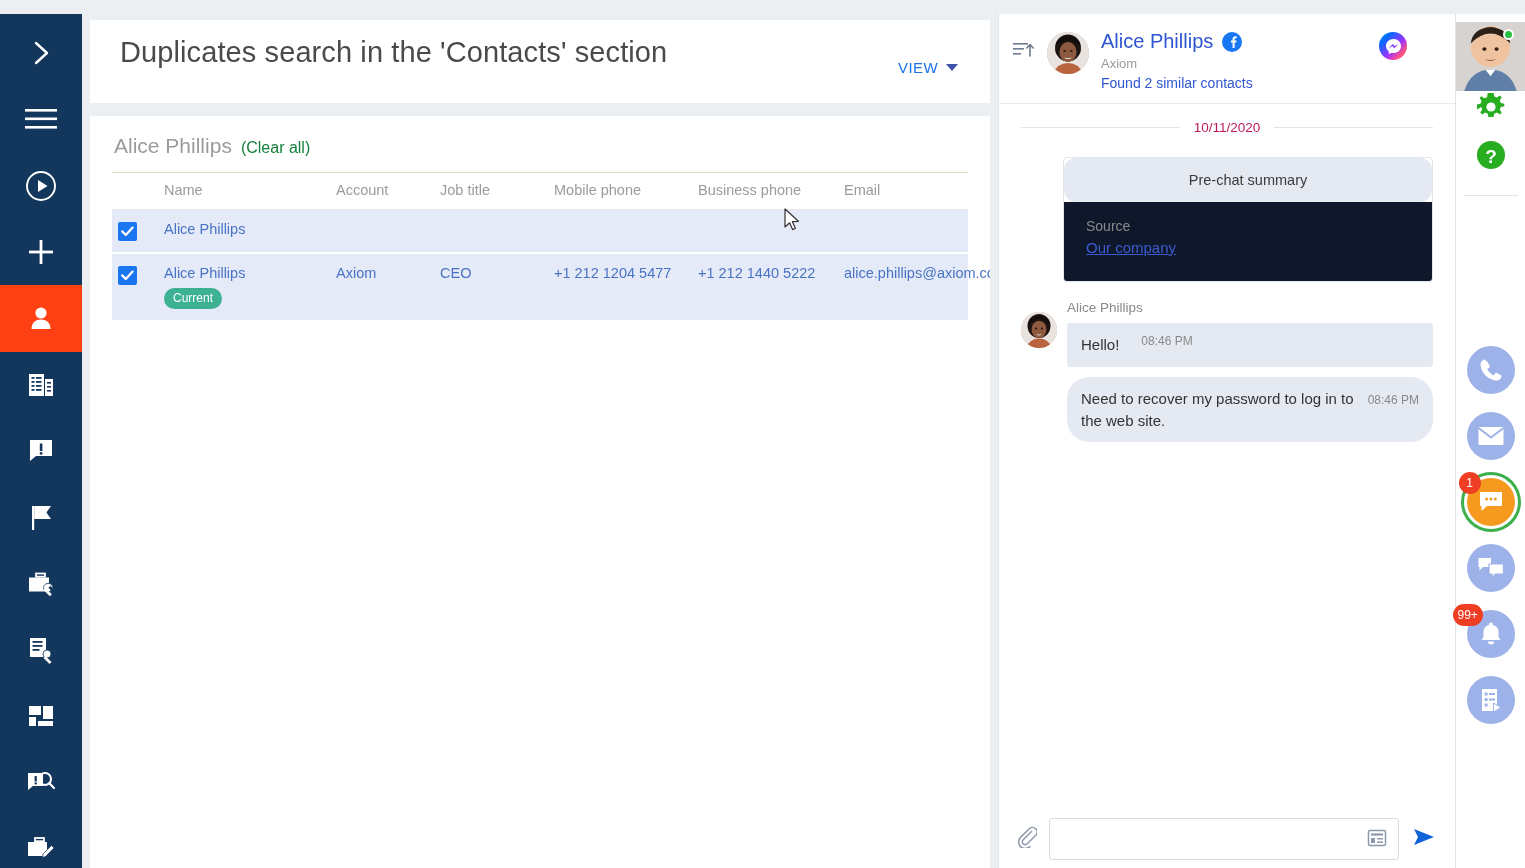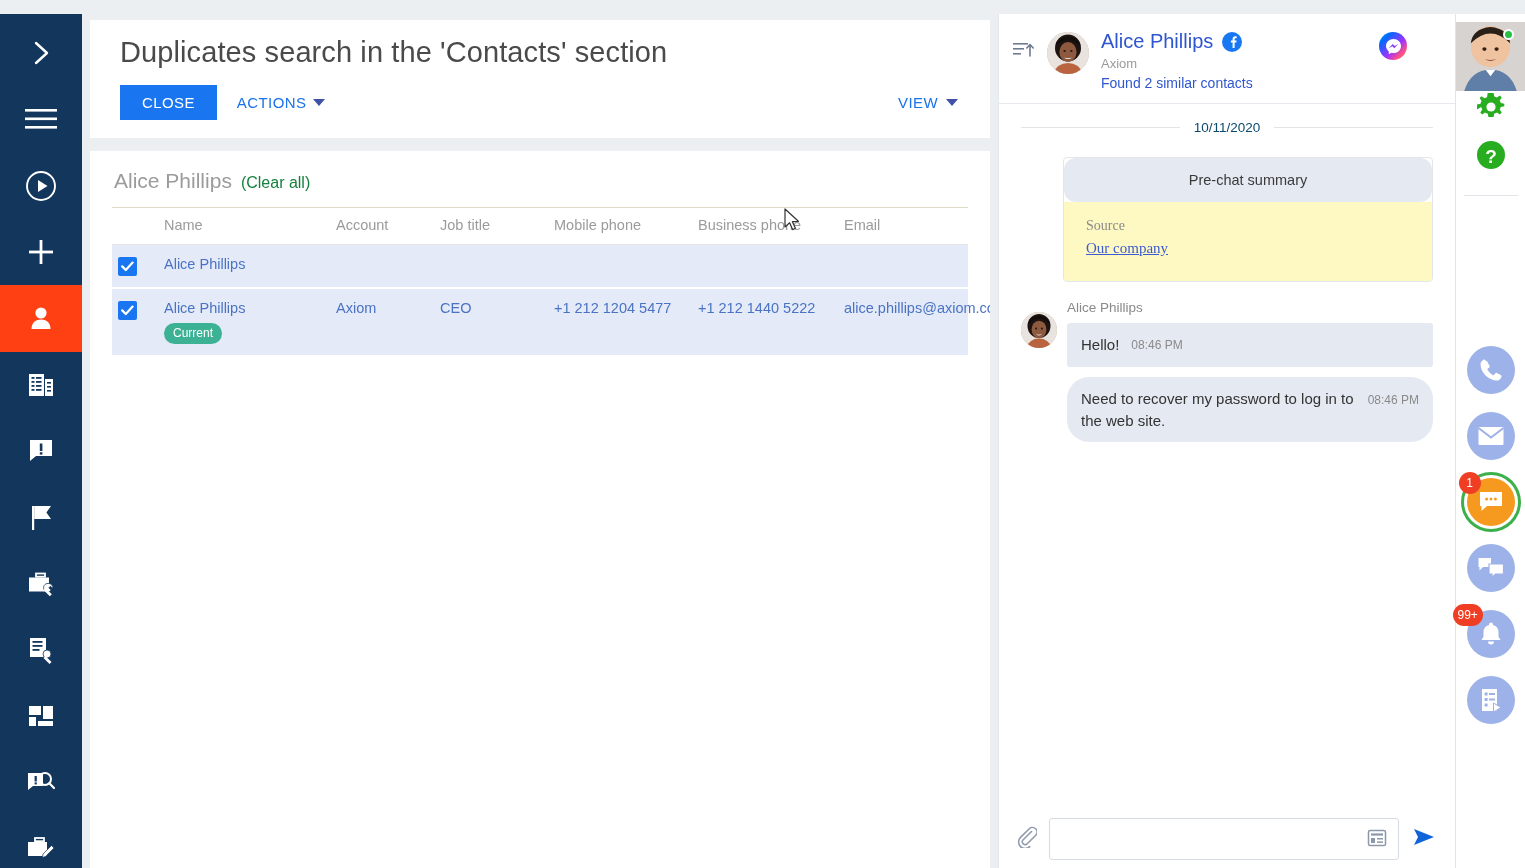--- a/index.html
+++ b/index.html
@@ -144,49 +144,49 @@
   .messenger-icon {
     position: absolute; right: 48px; top: 18px;
     width: 28px; height: 28px; border-radius: 50%;
     background: linear-gradient(135deg,#00b2ff 0%,#006aff 22%,#a033ff 58%,#ff5280 80%,#ff7061 100%);
     display: flex; align-items: center; justify-content: center; cursor: pointer;
   }
 
   .chat-body { flex: 1 1 auto; padding: 16px 22px 0 22px; overflow: hidden; }
   .date-sep { display: flex; align-items: center; gap: 14px; margin-bottom: 22px; }
   .date-sep .line { flex: 1 1 auto; height: 1px; background: #e4e4e4; }
-  .date-sep .txt { font-size: 13.5px; color: #0c4a6e; }
+  .date-sep .txt { font-size: 13.5px; color: #be185d; }
 
   .prechat {
     border: 1px solid #e2e5ea; border-radius: 4px; overflow: hidden;
     margin: 0 0 18px 42px;
   }
   .prechat-head {
     background: #e5e9f2; text-align: center; font-size: 14.5px;
     color: #3b3b3b; padding: 14px 10px; border-radius: 12px;
   }
-  .prechat-body { padding: 16px 22px 24px 22px; background: #fef9c3; font-family: Liberation Serif, serif; }
+  .prechat-body { padding: 16px 22px 24px 22px; background: #0f172a; }
   .prechat-label { font-size: 14px; color: #8a8a8a; margin-bottom: 5px; }
   .prechat-link { font-size: 15px; color: #3b5bd1; text-decoration: underline; cursor: pointer; }
 
   .msg-block { display: flex; gap: 10px; }
   .msg-avatar {
     width: 36px; height: 36px; border-radius: 50%; flex: 0 0 36px;
     overflow: hidden; background: #c6ada0; margin-top: 12px;
   }
   .msg-col { flex: 1 1 auto; min-width: 0; }
   .msg-sender { font-size: 13.5px; color: #8a8a8a; margin-bottom: 8px; }
   .bubble {
     background: #e5e9f2; border-radius: 3px; padding: 11px 14px;
     margin-bottom: 10px; display: inline-block; max-width: 100%;
   }
   .bubble.full { display: block; border-radius: 22px; }
   .bubble-text { font-size: 15px; color: #333; line-height: 1.45; }
   .bubble-time { font-size: 12px; color: #8a8a8a; white-space: nowrap; }
-  .bubble.inline-b { display: flex; align-items: center; gap: 12px; }
+  .bubble.inline-b { display: flex; align-items: flex-start; gap: 22px; }
   .bubble.full .row2 { display: flex; justify-content: space-between; align-items: baseline; gap: 14px; }
 
   .chat-footer {
     padding: 14px 18px 22px 18px; display: flex; align-items: center; gap: 12px;
   }
   .clip-icon { cursor: pointer; flex: 0 0 auto; }
   .chat-input {
     flex: 1 1 auto; height: 42px; border: 1px solid #d7dce4; border-radius: 3px;
     display: flex; align-items: center; padding: 0 10px 0 12px;
     font-size: 14px; color: #333; background: #fff;
@@ -345,27 +345,20 @@
           <rect x="2" y="7" width="19" height="14" fill="#fff"></rect>
           <path d="M17 19 L25.5 10.5 L28 13 L19.5 21.5 L16.5 22.5 Z" fill="#fff" stroke="#13365c" stroke-width="0.7"></path>
         </svg>
     </div>
   </nav>
 
   <main class="center">
 
     <section class="panel-header">
       <h1 class="page-title">Duplicates search in the 'Contacts' section</h1>
-      <div class="header-actions">
-        <button class="btn-close">CLOSE</button>
-        <button class="btn-actions">
-          <span>ACTIONS</span>
-          <span class="caret"></span>
-        </button>
-      </div>
       <button class="btn-view">
         <span>VIEW</span>
         <span class="caret"></span>
       </button>
     </section>
 
     <section class="panel-body">
       <div class="group-head">
         <div class="group-title-wrap">
           <span class="group-title">Alice Phillips</span>

